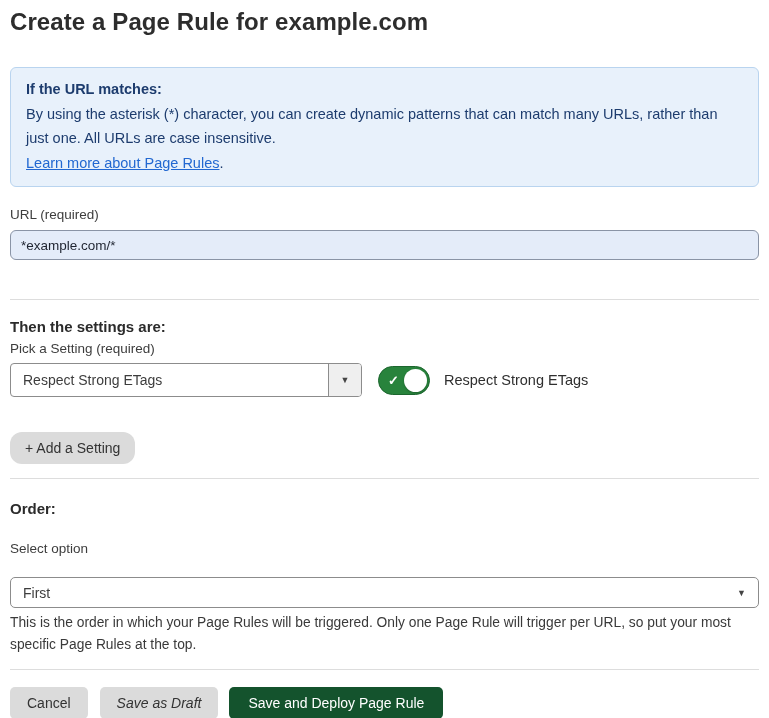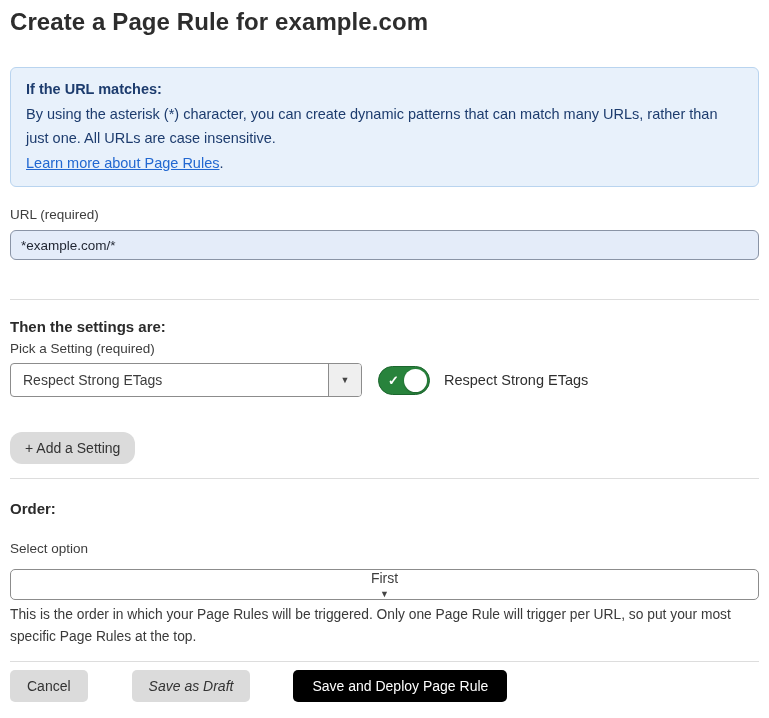--- a/index.html
+++ b/index.html
@@ -158,56 +158,54 @@
     border-radius: 5px;
     font-family: "Liberation Sans", sans-serif;
     font-size: 14px;
     cursor: pointer;
     white-space: nowrap;
   }
   .btn-gray { background: #dbdbdb; color: #333; }
   .add-setting-btn { margin-top: 35px; padding: 0 15px; border-radius: 12px; }
 
   .order-select {
-    margin-top: 12px;
+    margin-top: 20px;
     width: 100%;
     height: 31px;
     border: 1px solid #8c8c8c;
     border-radius: 5px;
     background: #fff;
     display: flex;
     align-items: center;
     justify-content: space-between;
     padding: 0 12px;
     font-size: 14px;
     color: #3d3d3d;
     cursor: pointer;
-    flex-direction: column;
   }
   .order-select .select-arrow { font-size: 9px; color: #444; }
 
   .help-text {
     margin-top: 4px;
     font-size: 13.8px;
     line-height: 22px;
     color: #3a3a3a;
   }
 
   .footer {
-    margin-top: 8px;
+    margin-top: 17px;
     display: flex;
     align-items: flex-start;
-    gap: 32px;
   }
   .cancel-btn { padding: 0 17px; }
   .save-draft-btn { margin-left: 12px; padding: 0 17px; font-style: italic; }
   .save-deploy-btn {
     margin-left: 11px;
     padding: 4px 19px;
-    background: #000000;
+    background: #14532d;
     color: #fff;
   }
 </style>
 </head>
 <body>
 
 <div class="container">
 
   <h1 class="page-title">Create a Page Rule for example.com</h1>
 

